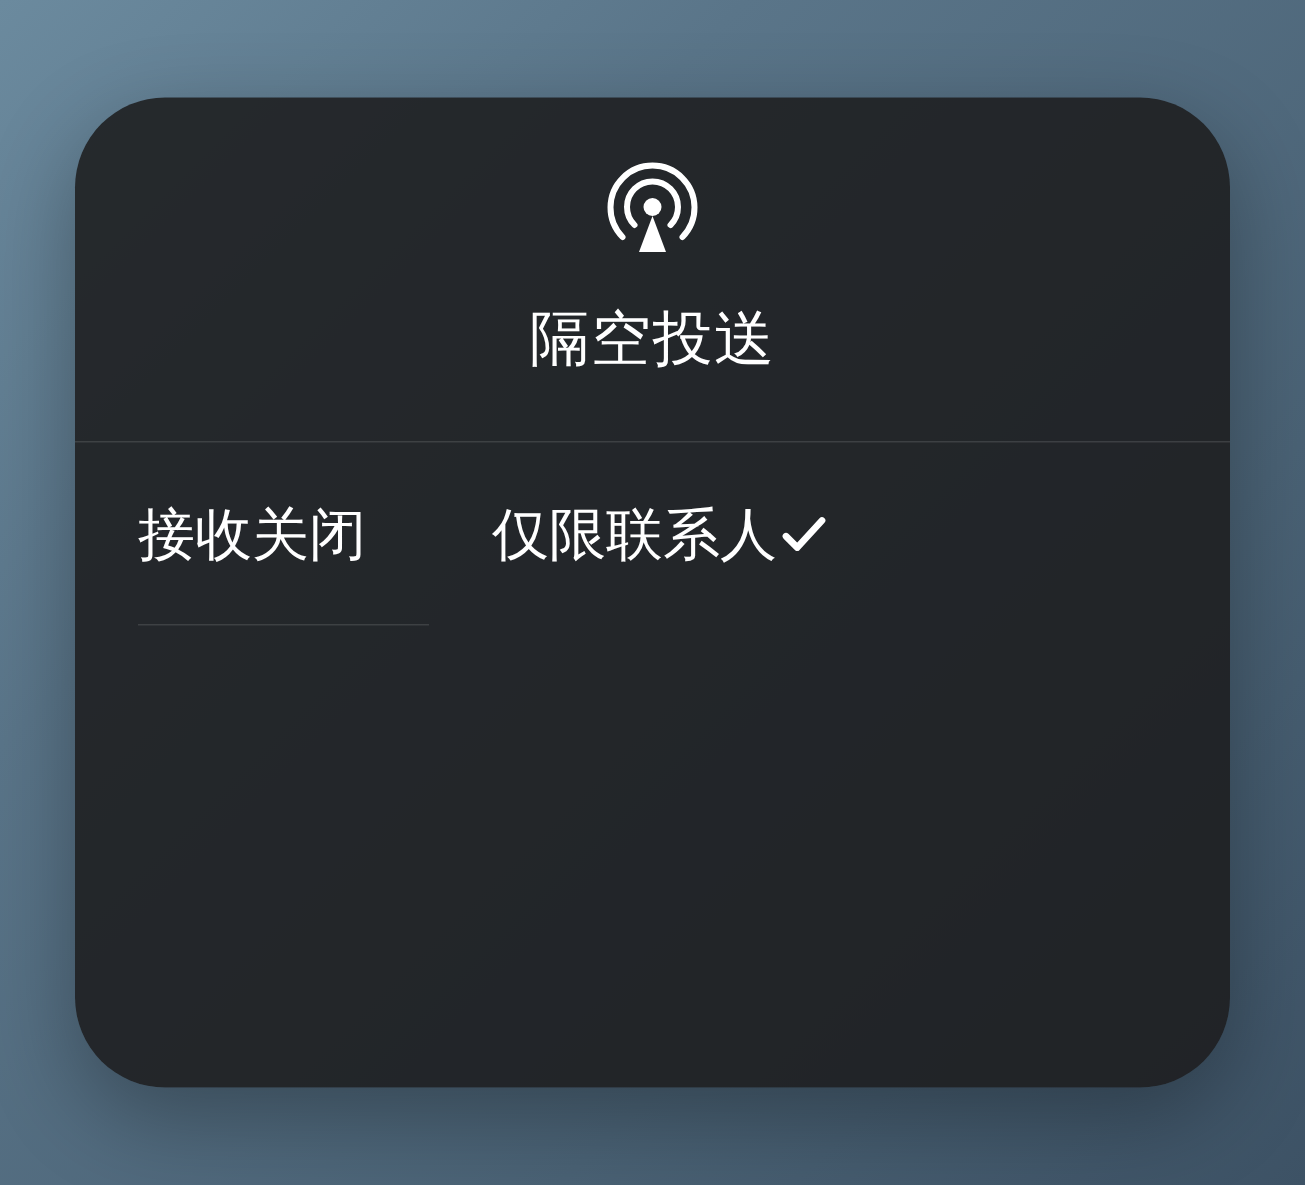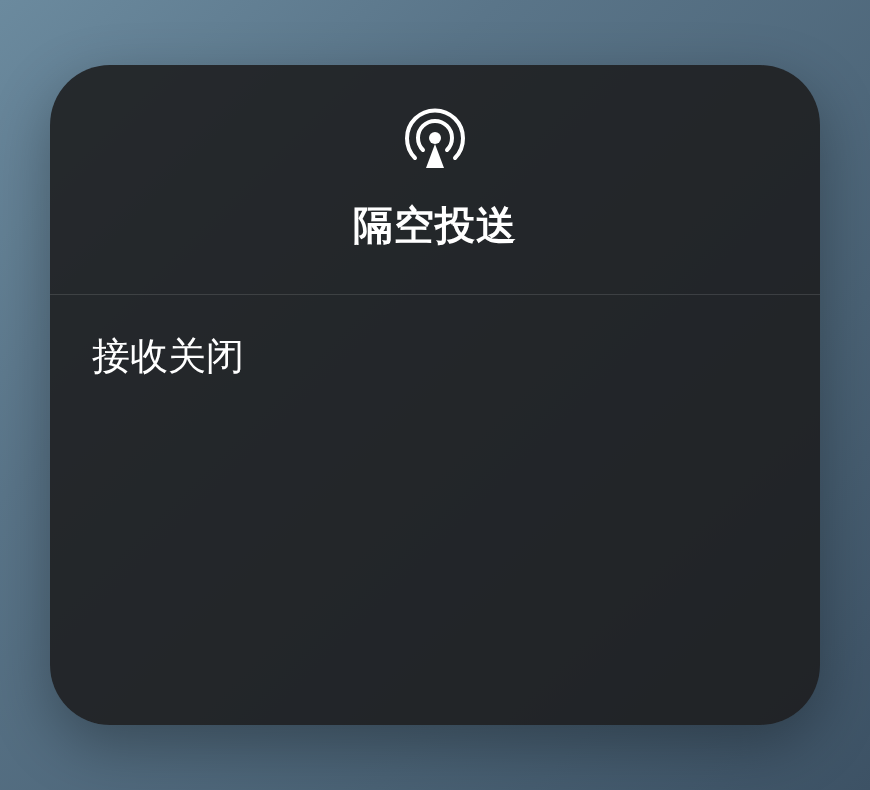--- a/index.html
+++ b/index.html
@@ -35,21 +35,21 @@
       border-bottom: 1px solid rgba(255,255,255,0.12);
     }
     .airdrop-icon {
       width: 64px;
       height: 64px;
       color: #ffffff;
     }
     .title {
       color: #ffffff;
       font-size: 40px;
-      font-weight: 700;
+      font-weight: 400;
       letter-spacing: 1px;
     }
     .options {
       display: flex;
       flex-direction: row;
     }
     .option {
       height: 122px;
       display: flex;
       align-items: center;
@@ -91,14 +91,22 @@
         <path d="M 32 38 L 23 62 L 41 62 Z" fill="currentColor" stroke="none"></path>
       </svg>
     </span>
     <div class="title">隔空投送</div>
   </div>
   <div class="options">
     <div class="option">
       <span class="option-label">接收关闭</span>
 
     </div>
+    <div class="option">
+      <span class="option-label">仅限联系人</span>
+      <span class="check-icon">
+        <svg viewBox="0 0 24 24" fill="none" stroke="currentColor" stroke-width="3" stroke-linecap="round" stroke-linejoin="round">
+          <polyline points="4 13 9 18 20 6"></polyline>
+        </svg>
+      </span>
+    </div>
   </div>
 </div>
 
 </body></html>

